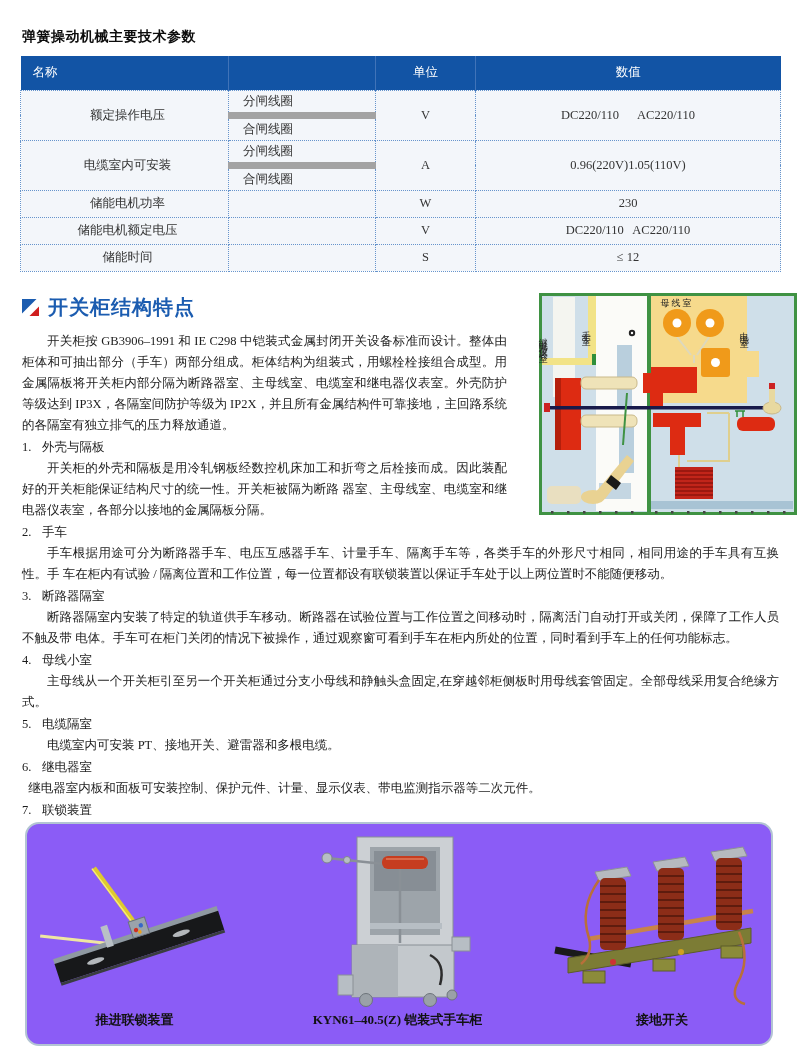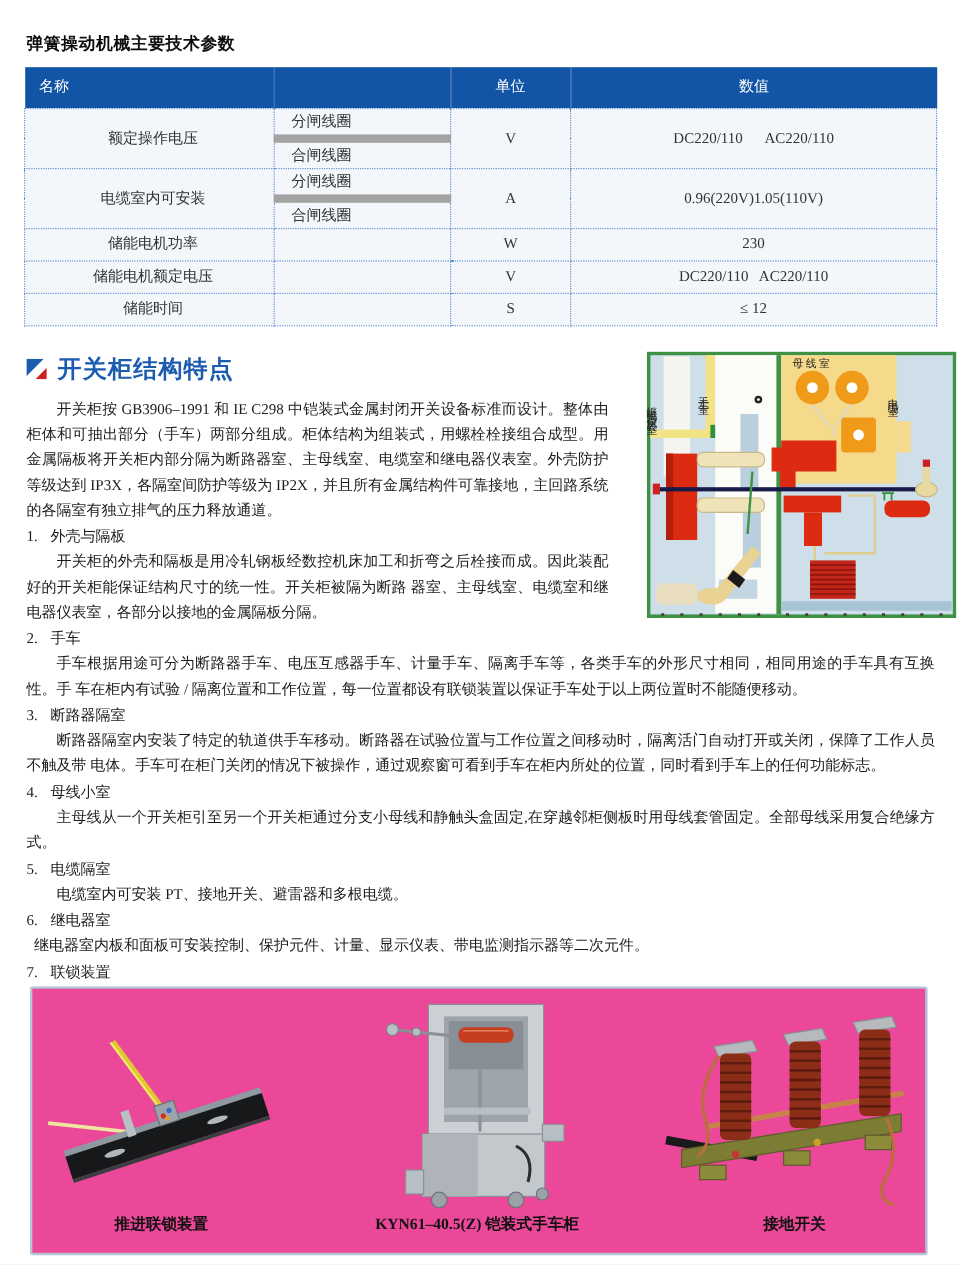--- a/index.html
+++ b/index.html
@@ -63,21 +63,21 @@
     float: right; width: 258px; height: 224px;
     margin: -38px 0 10px 14px; position: relative; padding-left: 18px;
   }
   .diagram-wrap svg { display: block; }
   .dlabel { position: absolute; font-size: 9px; color: #222; line-height: 1.15; }
   .vlabel { writing-mode: vertical-rl; letter-spacing: 3px; }
   .hlabel { letter-spacing: 2px; }
   
   .figure-panel {
     position: absolute; left: 25px; top: 822px; width: 748px; height: 224px;
-    border: 2px solid #b3c4d3; border-radius: 2px; background: #ec4899;
+    border: 2px solid #b3c4d3; border-radius: 14px; background: #8b5cf6;
     display: flex; align-items: stretch; gap: 48px;
   }
   .figure {
     flex: 1; display: flex; flex-direction: column; align-items: center;
     justify-content: flex-end; padding: 14px 0 15px;
   }
   .figure .imgbox { flex: 1; display: flex; align-items: center; justify-content: center; }
   .figure .caption { font-size: 13px; font-weight: bold; color: #111; margin-top: 2px; }
 </style>
 </head>

